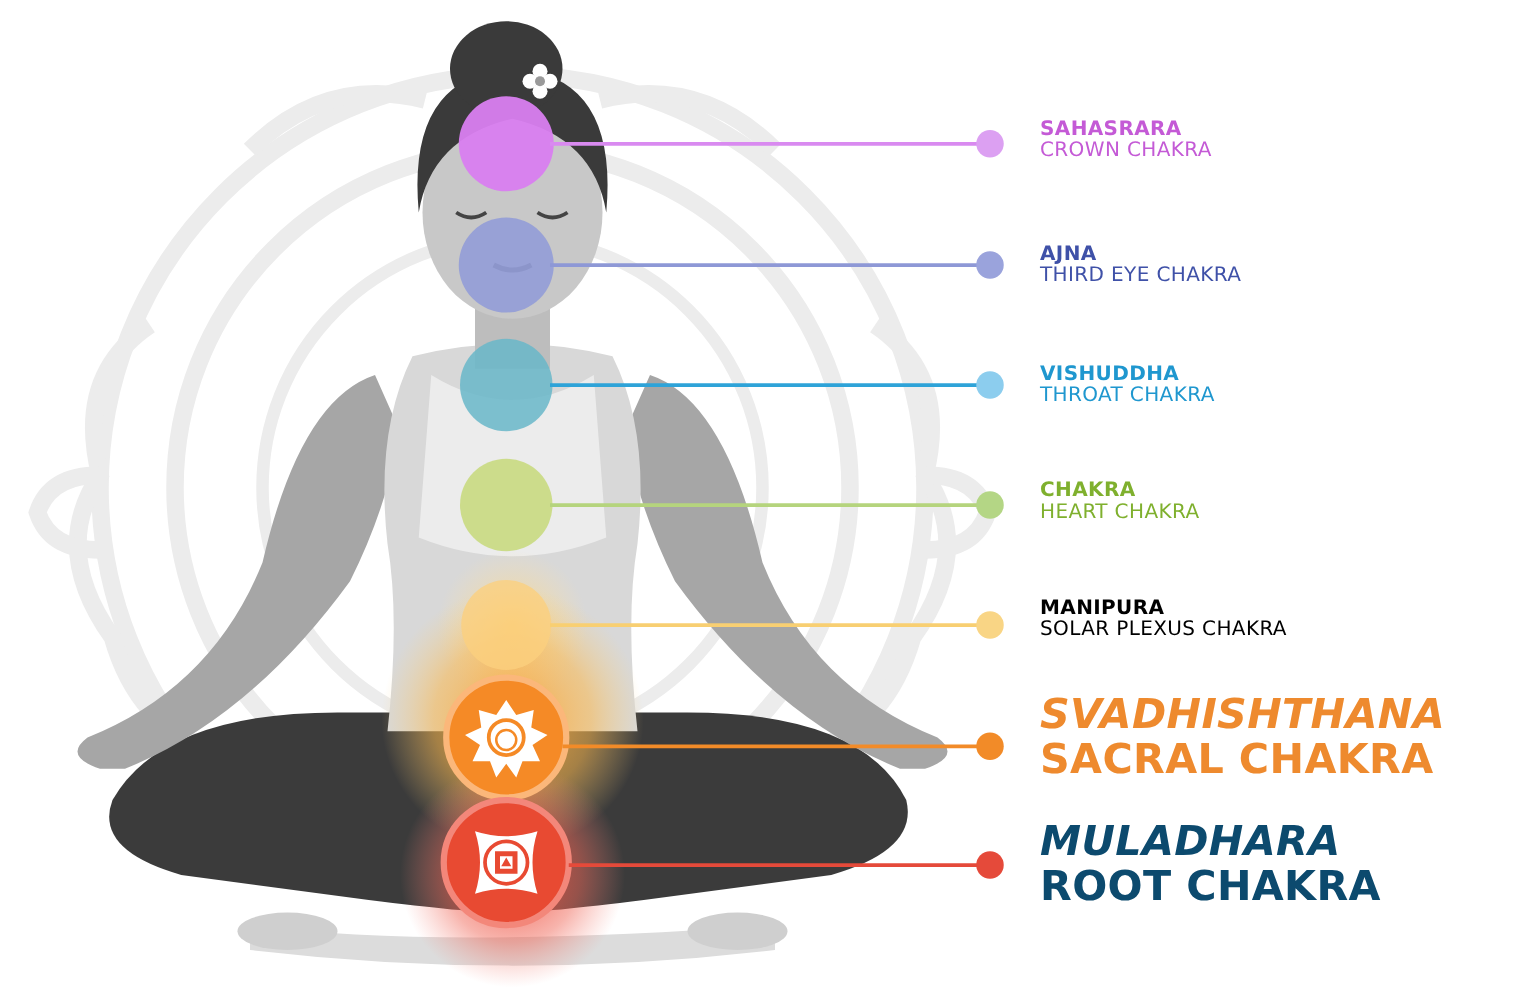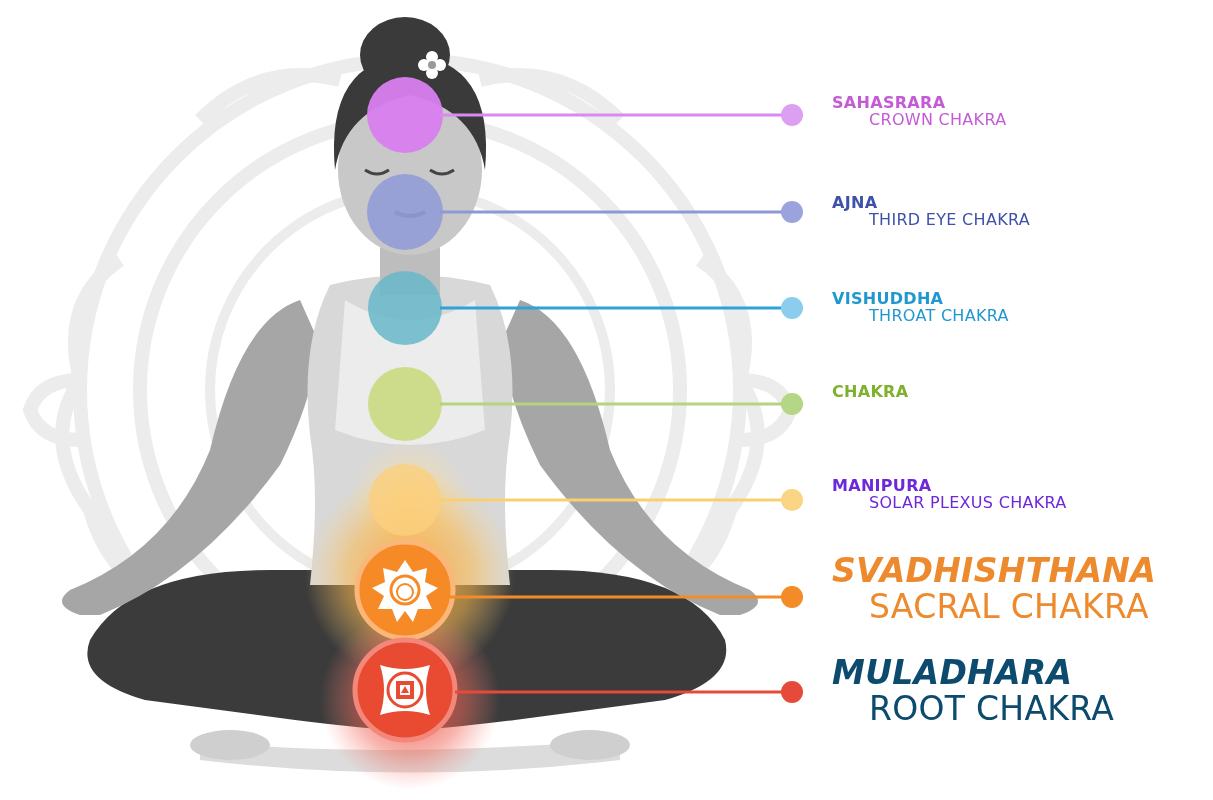--- a/index.html
+++ b/index.html
@@ -1,25 +1,25 @@
 <!DOCTYPE html>
 <html><head>
 <meta charset="utf-8">
 <style>
   html,body{margin:0;padding:0;background:#ffffff;}
   body{width:1213px;height:800px;position:relative;overflow:hidden;font-family:"DejaVu Sans","Liberation Sans",sans-serif;}
   .stage{position:absolute;left:0;top:0;width:1213px;height:800px;}
   svg.art{position:absolute;left:0;top:0;}
   .label{position:absolute;left:832px;line-height:1.08;letter-spacing:0.3px;white-space:nowrap;}
   .label .name{display:block;font-weight:bold;}
-  .label .sub{display:block;font-weight:normal;margin-left:37px;}
+  .label .sub{display:block;font-weight:normal;}
   .small .name,.small .sub{font-size:16px;}
   .big .name,.big .sub{font-size:33px;}
   .big .name{font-weight:bold;font-style:italic;}
-  .big .sub{font-weight:normal;}
+  .big .sub{font-weight:bold;}
 </style>
 </head>
 <body>
 
 <div class="stage">
   <svg class="art" width="1213" height="800" viewBox="0 0 1213 800">
     <defs>
       <radialGradient id="glowOrange" cx="50%" cy="50%" r="50%">
         <stop offset="0%" stop-color="#f9a43a" stop-opacity="0.95"></stop>
         <stop offset="60%" stop-color="#fbb94f" stop-opacity="0.55"></stop>
@@ -125,22 +125,23 @@
   <div class="label small" style="top:290px;color:#1f97cf">
     <span class="name">VISHUDDHA</span>
     <span class="sub">THROAT CHAKRA</span>
   </div>
   <div class="label small" style="top:194px;color:#3f51a8">
     <span class="name">AJNA</span>
     <span class="sub">THIRD EYE CHAKRA</span>
   </div>
   <div class="label small" style="top:383px;color:#7fb02e">
     <span class="name">CHAKRA</span>
+    <span class="sub">HEART CHAKRA</span>
   </div>
-  <div class="label small" style="top:477px;color:#6d28d9">
+  <div class="label small" style="top:477px;color:#000000">
     <span class="name">MANIPURA</span>
     <span class="sub">SOLAR PLEXUS CHAKRA</span>
   </div>
   <div class="label big" style="top:553px;color:#ee8a2e">
     <span class="name">SVADHISHTHANA</span>
     <span class="sub">SACRAL CHAKRA</span>
   </div>
   <div class="label big" style="top:655px;color:#0c4a6e">
     <span class="name">MULADHARA</span>
     <span class="sub">ROOT CHAKRA</span>

